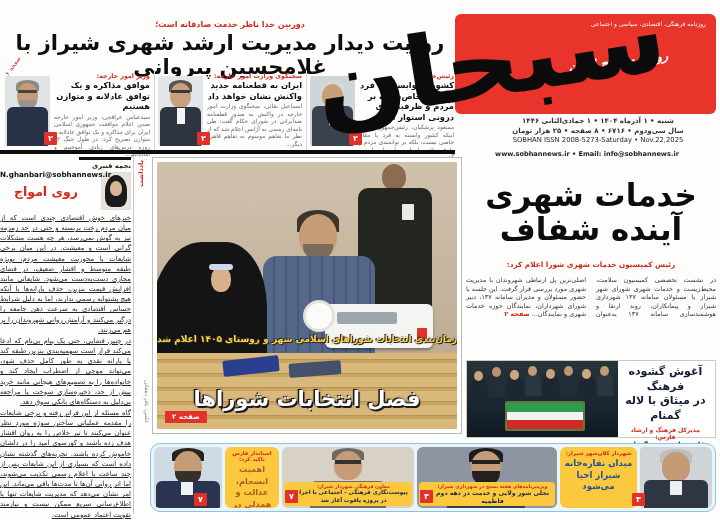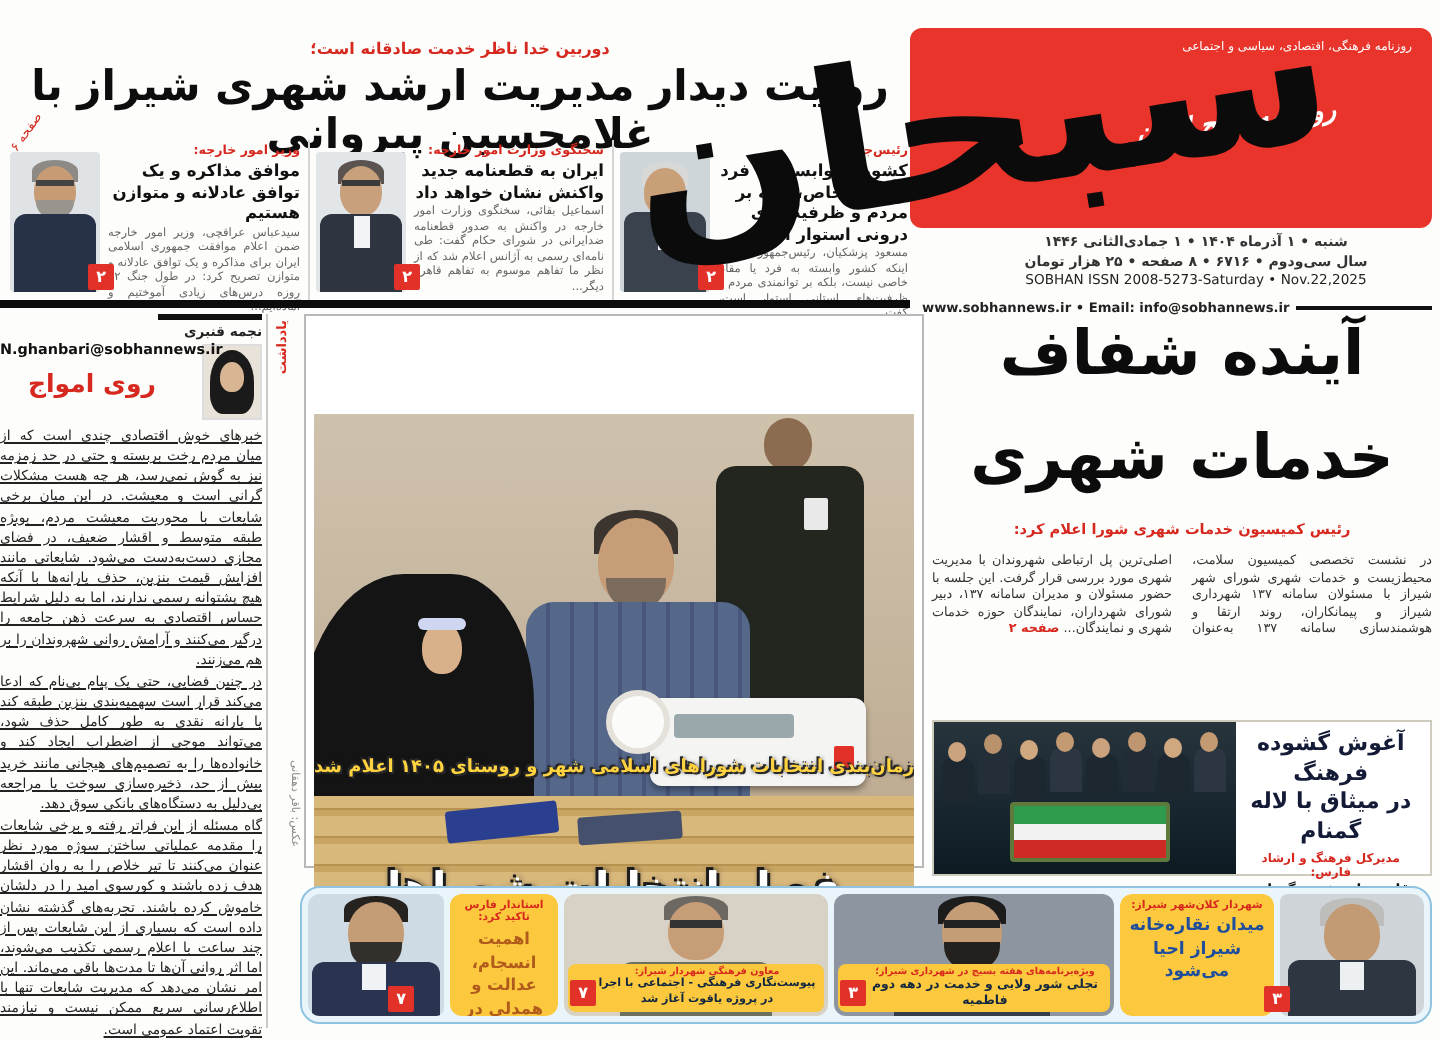--- a/index.html
+++ b/index.html
@@ -29,40 +29,40 @@
   .tie{position:absolute;}
   
   .mast-red{left:455px;top:14px;width:261px;height:100px;background:#e8342b;border-radius:6px;}
   .mast-tagline{right:10px;top:6px;color:#fff;font-size:6px;position:absolute;}
   .mast-script{position:absolute;right:48px;top:40px;color:#fff;font-size:13px;font-weight:bold;font-style:italic;transform:rotate(-7deg);}
   .mast-logo{left:255px;top:2px;width:470px;text-align:center;font-size:98px;font-weight:bold;color:#0b0b0b;
              transform:rotate(-9deg) scaleX(1.08);line-height:120px;pointer-events:none;}
   .mast-dates{left:480px;top:117px;width:236px;text-align:center;}
   .mast-dates .fa{font-size:7px;color:#333;font-weight:bold;line-height:9.5px;}
   .mast-dates .en{font-size:6.8px;color:#222;line-height:9px;font-family:"DejaVu Sans",sans-serif;}
-  .contact-row{left:458px;top:150px;width:258px;display:flex;align-items:center;direction:ltr;}
+  .contact-row{left:458px;top:150px;width:258px;display:flex;align-items:center;direction:ltr;flex-direction:column;}
   .contact-row .line{flex:1;height:2px;background:#111;}
   .contact-row .txt{font-size:6.6px;font-weight:bold;color:#222;margin:0 3px;white-space:nowrap;}
   .black-rule{left:0;top:150px;width:455px;height:3.5px;background:#0c0c0c;}
   
   .notecol{left:0;top:157px;width:131px;height:357px;}
   .notecol .topbar{position:absolute;right:0;top:0;width:52px;height:2.5px;background:#111;}
   .notecol .author{position:absolute;right:0;top:5px;font-size:6.8px;font-weight:bold;color:#222;text-align:center;}
   .notecol .photo{position:absolute;right:0;top:15px;width:28px;height:36px;background:#e9e2d8;overflow:hidden;border:1px solid #ddd;}
   .notecol .email{position:absolute;left:0;top:13px;font-size:7.2px;font-weight:bold;color:#111;direction:ltr;}
   .notecol .coltitle{position:absolute;left:14px;top:27px;font-size:12.5px;font-weight:bold;color:#d6281e;}
   .notecol .bodytext{position:absolute;left:0;top:56px;width:131px;font-size:6.9px;line-height:10.15px;
                      color:#232323;text-align:justify;text-decoration:underline;}
   .notecol .bodytext p{margin:0 0 1px 0;}
   .vrule{left:133px;top:157px;width:1px;height:357px;background:#c9c9c9;}
   .vtag{left:137px;top:160px;color:#d6281e;font-size:6.5px;font-weight:bold;writing-mode:vertical-rl;transform:rotate(180deg);}
   .photo-credit{left:144px;top:380px;color:#888;font-size:5.5px;writing-mode:vertical-rl;}
   
   .mainframe{left:152px;top:157px;width:310px;height:277px;border:1px solid #b9b9b9;background:#fff;box-sizing:border-box;padding:4px;}
-  .mainphoto{position:relative;width:100%;height:100%;overflow:hidden;background:linear-gradient(180deg,#cfc2ad 0%,#c3b29a 55%,#b7a286 100%);margin-top:45px;}
+  .mainphoto{position:relative;width:100%;height:100%;overflow:hidden;background:linear-gradient(180deg,#cfc2ad 0%,#c3b29a 55%,#b7a286 100%);}
   .mp-kicker{position:absolute;left:0;right:0;top:172px;text-align:center;color:#ffd23f;font-size:9px;font-weight:bold;
              text-shadow:0 0 2px #2a2a2a,1px 1px 0 #2a2a2a,-1px -1px 0 #2a2a2a;}
   .mp-h1{position:absolute;left:0;right:0;top:188px;text-align:center;color:#fff;font-size:21px;font-weight:bold;
          text-shadow:0 0 3px #1c1c1c,1.5px 1.5px 0 #1c1c1c,-1.5px -1.5px 0 #1c1c1c;}
   .mp-h2{position:absolute;left:0;right:0;top:225px;text-align:center;color:#fff;font-size:21px;font-weight:bold;
          text-shadow:0 0 3px #1c1c1c,1.5px 1.5px 0 #1c1c1c,-1.5px -1.5px 0 #1c1c1c;}
   .mp-page{position:absolute;left:8px;bottom:6px;background:#e23128;color:#fff;font-size:7px;font-weight:bold;padding:2px 7px;border-radius:1px;}
   
   .svc{left:466px;top:160px;width:250px;}
   .svc-h{text-align:center;font-size:31px;font-weight:bold;color:#0c0c0c;line-height:34px;letter-spacing:-1px;}
@@ -226,22 +226,22 @@
     <div style="position:absolute;left:66px;top:196px;width:56px;height:16px;background:#2a3f8f;border-radius:2px;transform:rotate(-6deg);"></div>
     <div style="position:absolute;left:132px;top:200px;width:52px;height:14px;background:#44506c;border-radius:2px;transform:rotate(-4deg);"></div>
 
     <div class="mp-kicker">زمان‌بندی انتخابات شوراهای اسلامی شهر و روستای ۱۴۰۵ اعلام شد</div>
     <div class="mp-h2">فصل انتخابات شوراها</div>
     <div class="mp-page">صفحه ۲</div>
   </div>
 </div>
 
 <div class="abs svc">
+  <div class="svc-h svc-h2">خدمات شهری</div>
   <div class="svc-h">آینده شفاف</div>
-  <div class="svc-h svc-h2">خدمات شهری</div>
   <div class="svc-kicker">رئیس کمیسیون خدمات شهری شورا اعلام کرد:</div>
   <div class="svc-body">
     <span>در نشست تخصصی کمیسیون سلامت، محیط‌زیست و خدمات شهری شورای شهر شیراز با مسئولان سامانه ۱۳۷ شهرداری شیراز و پیمانکاران، روند ارتقا و هوشمندسازی سامانه ۱۳۷ به‌عنوان اصلی‌ترین پل ارتباطی شهروندان با مدیریت شهری مورد بررسی قرار گرفت. این جلسه با حضور مسئولان و مدیران سامانه ۱۳۷، دبیر شورای شهرداران، نمایندگان حوزه خدمات شهری و نمایندگان...</span>
     <span class="pageref-red">صفحه ۲</span>
   </div>
 </div>
 
 <div class="abs culture">
   <div class="cult-photo">
     <div class="crowd-body" style="left:4px;top:18px;"></div>

